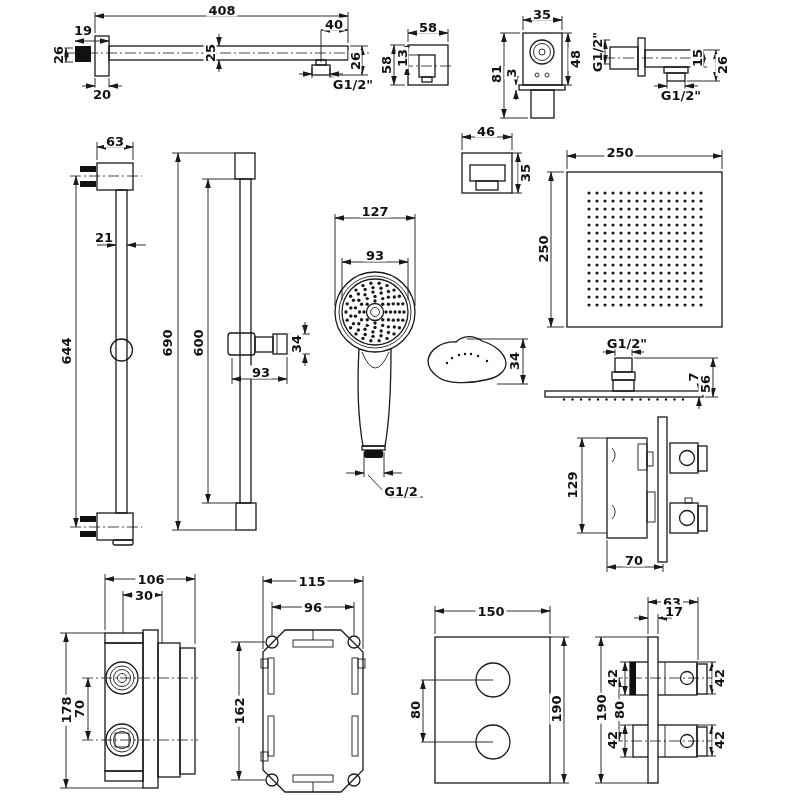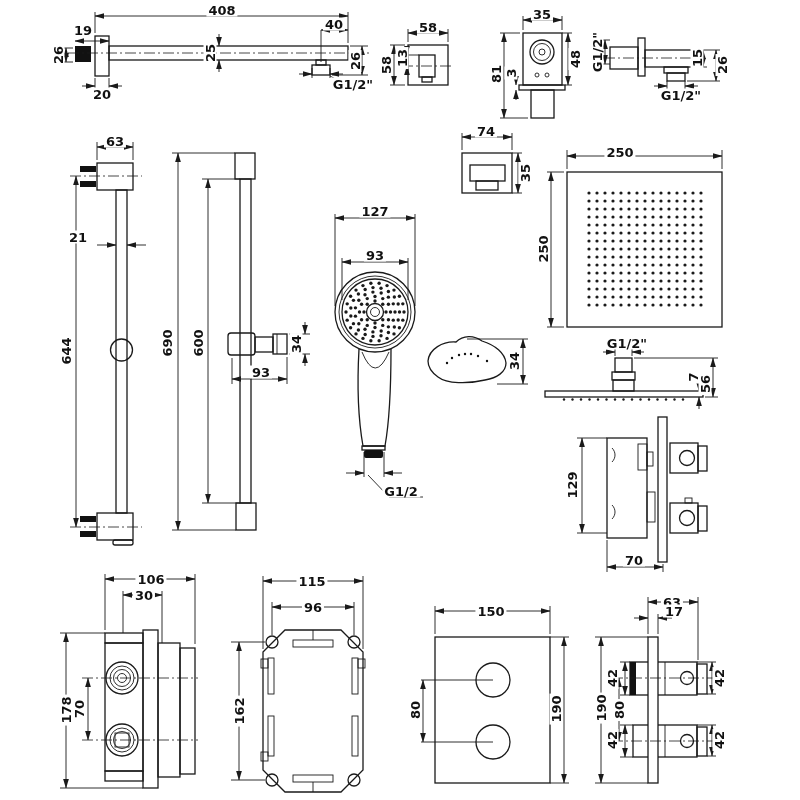--- a/index.html
+++ b/index.html
@@ -706,32 +706,32 @@
 <span class="dim" style="left:542px;top:14px">35</span>
 <span class="dim v" style="left:496px;top:74px">81</span>
 <span class="dim v" style="left:511px;top:73px">3</span>
 <span class="dim v" style="left:575px;top:59px">48</span>
 
 <span class="dim v" style="left:597px;top:52px">G1/2"</span>
 <span class="dim v" style="left:697px;top:58px">15</span>
 <span class="dim v" style="left:722px;top:65px">26</span>
 <span class="dim" style="left:681px;top:95px">G1/2"</span>
 
-<span class="dim" style="left:486px;top:131px">74</span>
+<span class="dim" style="left:486px;top:131px">46</span>
 <span class="dim v" style="left:525px;top:173px">35</span>
 
 <span class="dim" style="left:620px;top:152px">250</span>
 <span class="dim v" style="left:543px;top:249px">250</span>
 
 <span class="dim" style="left:627px;top:343px">G1/2"</span>
 <span class="dim v" style="left:693px;top:377px">7</span>
 <span class="dim v" style="left:705px;top:384px">56</span>
 
 <span class="dim" style="left:115px;top:141px">63</span>
-<span class="dim" style="left:78px;top:237px">21</span>
+<span class="dim" style="left:104px;top:237px">21</span>
 <span class="dim v" style="left:66px;top:351px">644</span>
 
 <span class="dim v" style="left:167px;top:343px">690</span>
 <span class="dim v" style="left:198px;top:343px">600</span>
 <span class="dim" style="left:261px;top:372px">93</span>
 <span class="dim v" style="left:296px;top:344px">34</span>
 
 <span class="dim" style="left:375px;top:211px">127</span>
 <span class="dim" style="left:375px;top:255px">93</span>
 <span class="dim" style="left:401px;top:491px">G1/2</span>

